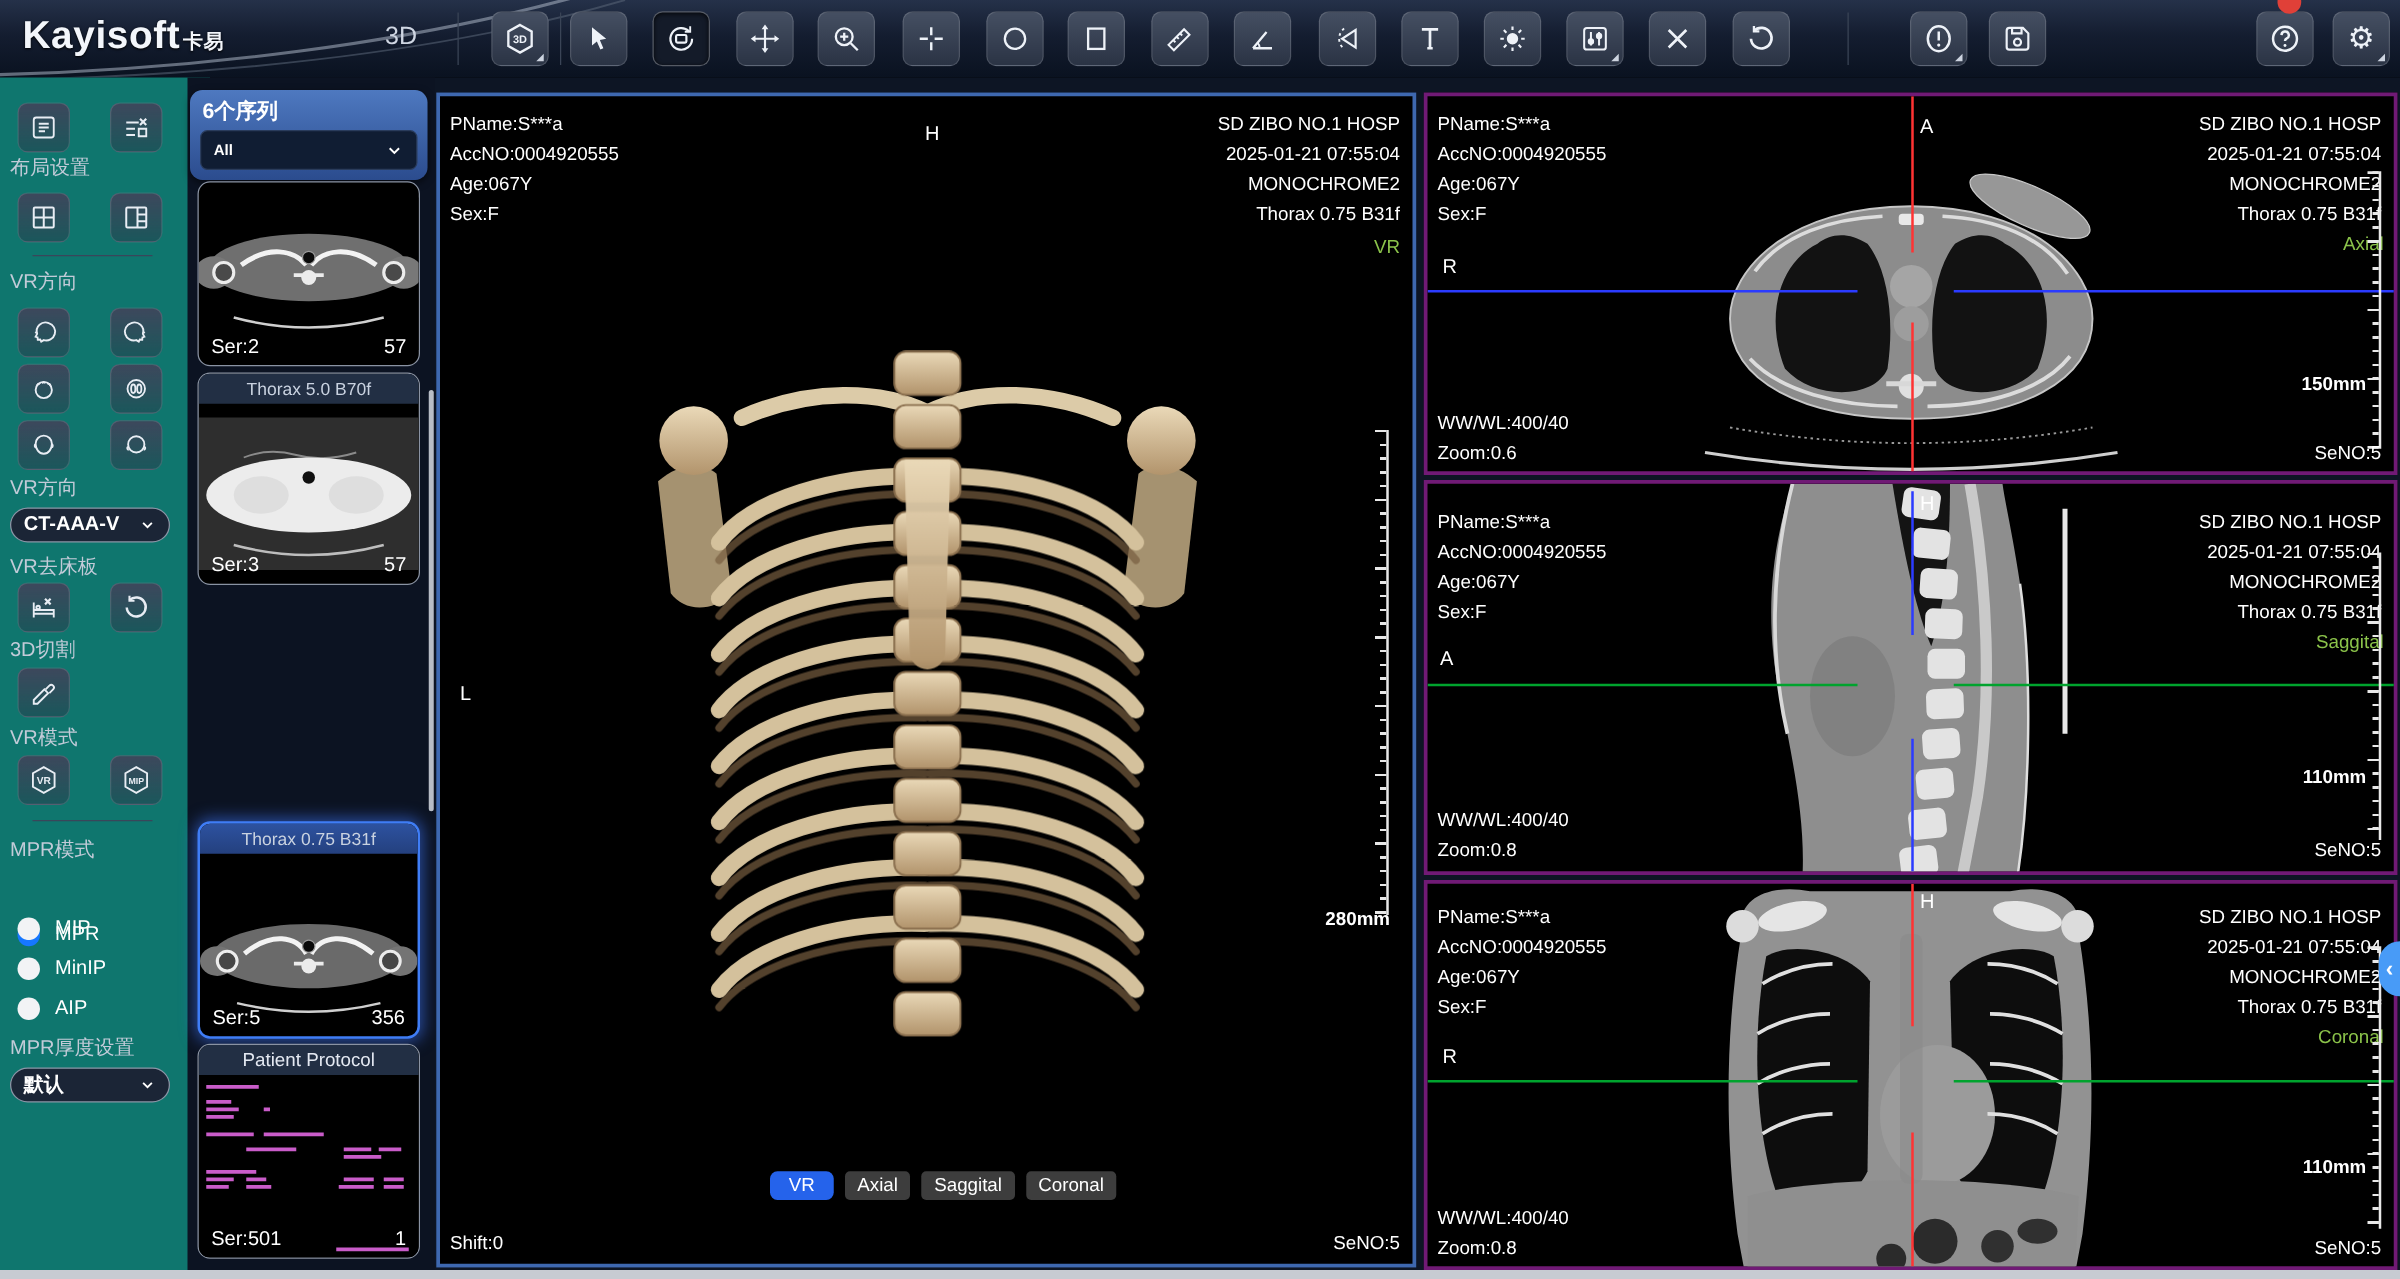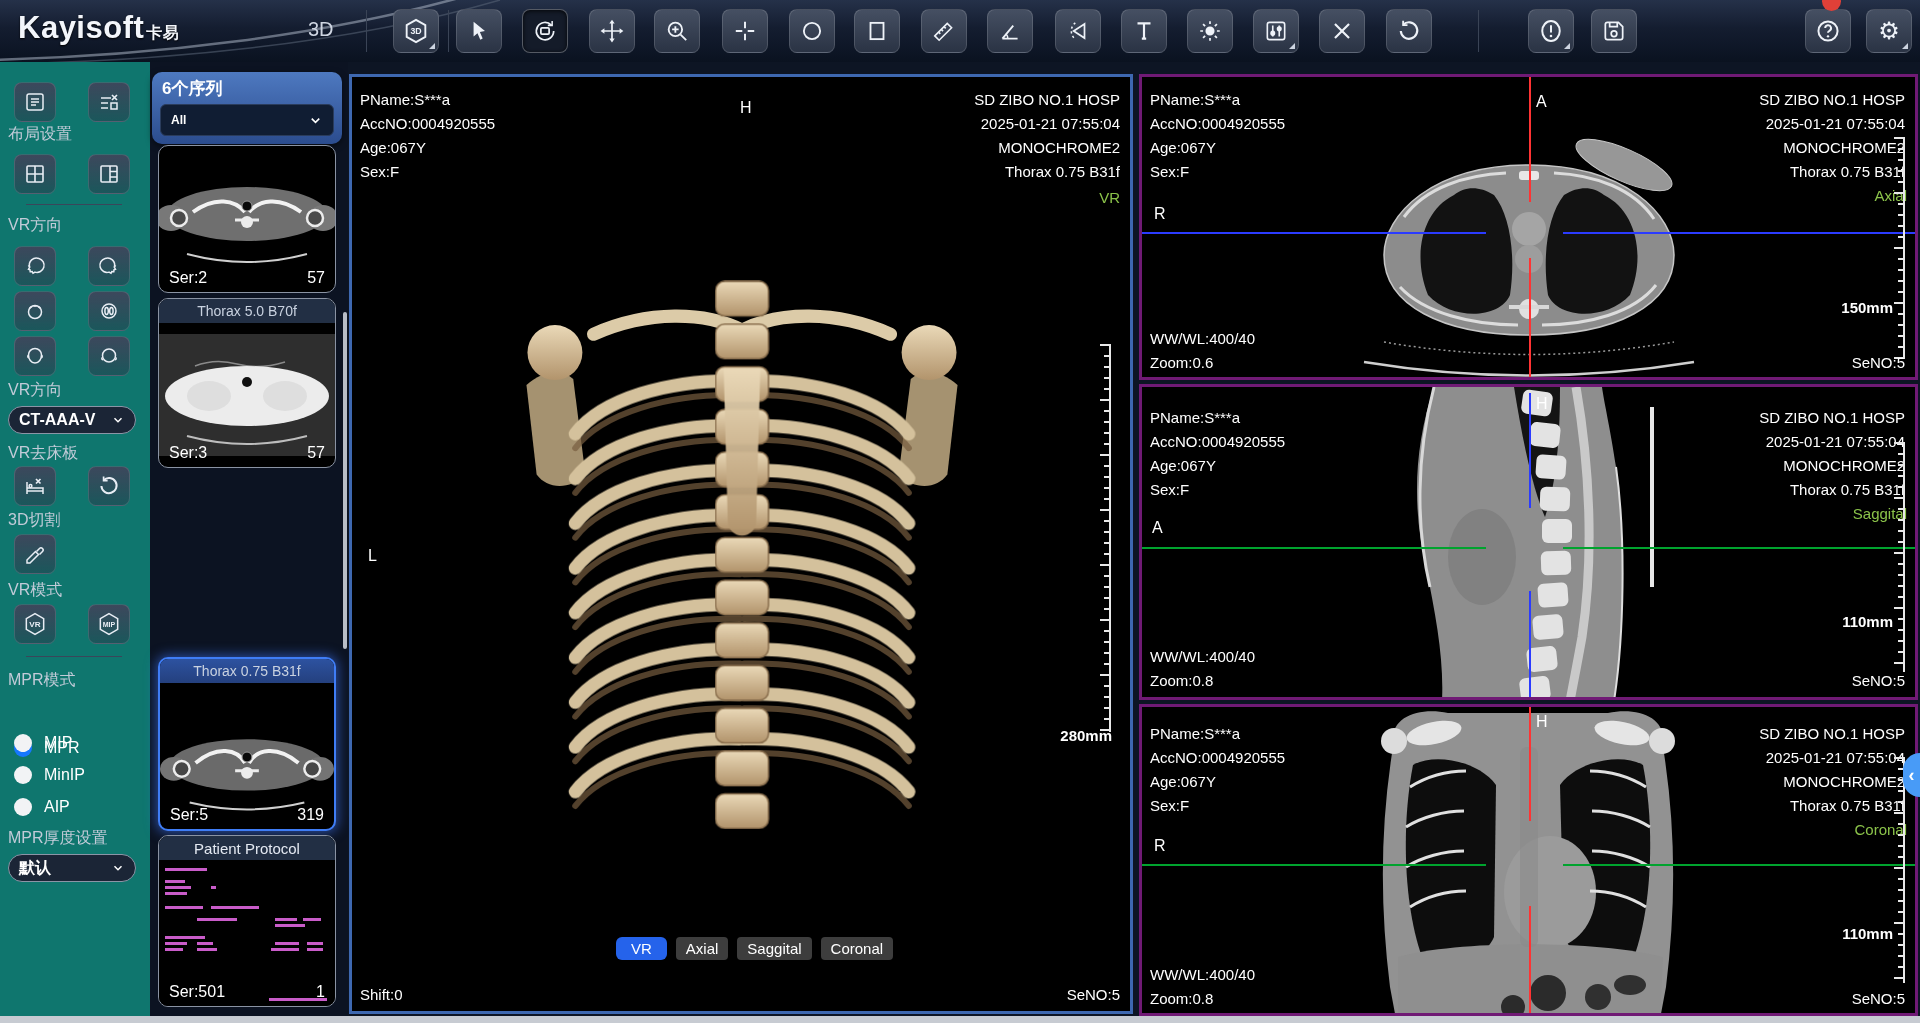--- a/index.html
+++ b/index.html
@@ -498,21 +498,21 @@
       <circle cx="22" cy="74" r="8" fill="#464646" stroke="#ececec" stroke-width="2.5"></circle>
       <circle cx="154" cy="74" r="8" fill="#464646" stroke="#ececec" stroke-width="2.5"></circle>
       <path d="M36 68 C 58 50 78 54 86 68" stroke="#f2f2f2" stroke-width="4" fill="none"></path>
       <path d="M140 68 C 118 50 98 54 90 68" stroke="#f2f2f2" stroke-width="4" fill="none"></path>
       <circle cx="88" cy="78" r="6" fill="#ececec"></circle>
       <path d="M76 76h24" stroke="#ececec" stroke-width="3"></path>
       <circle cx="88" cy="62" r="5" fill="#0a0a0a" stroke="#999" stroke-width="1"></circle>
       <path d="M30 108 Q88 122 146 108" stroke="#cfcfcf" stroke-width="2" fill="none"></path>
     </svg>
     <span class="ser">Ser:5</span>
-    <span class="cnt">319</span>
+    <span class="cnt">356</span>
   </div>
 
   <div class="card" style="top:773px;height:172px">
     <div class="ctitle" style="font-size:15px;color:#e4e9f2">Patient Protocol</div>
     <svg width="176" height="146" viewBox="0 0 176 146">
       <rect width="176" height="146" fill="#000"></rect>
       <g fill="#c95cc9">
         <rect x="6" y="8" width="42" height="3"></rect>
         <rect x="6" y="20" width="20" height="3"></rect>
           <rect x="6" y="26" width="26" height="3"></rect>

